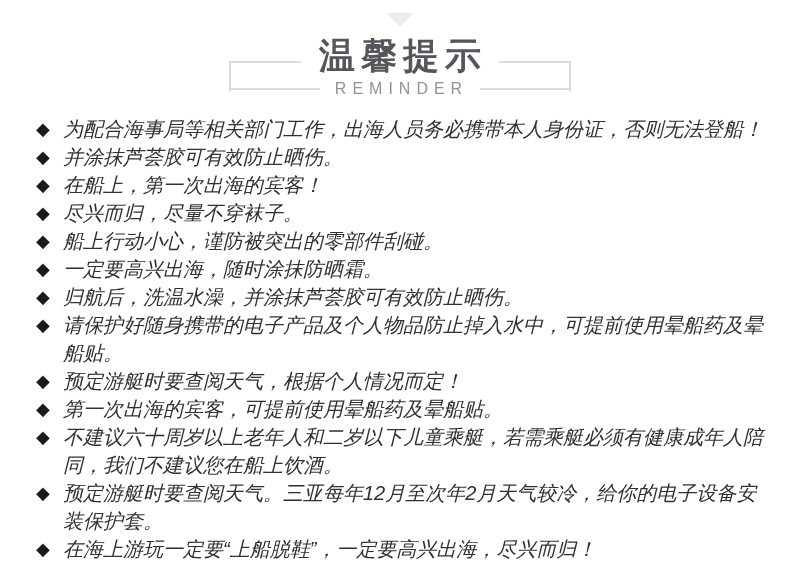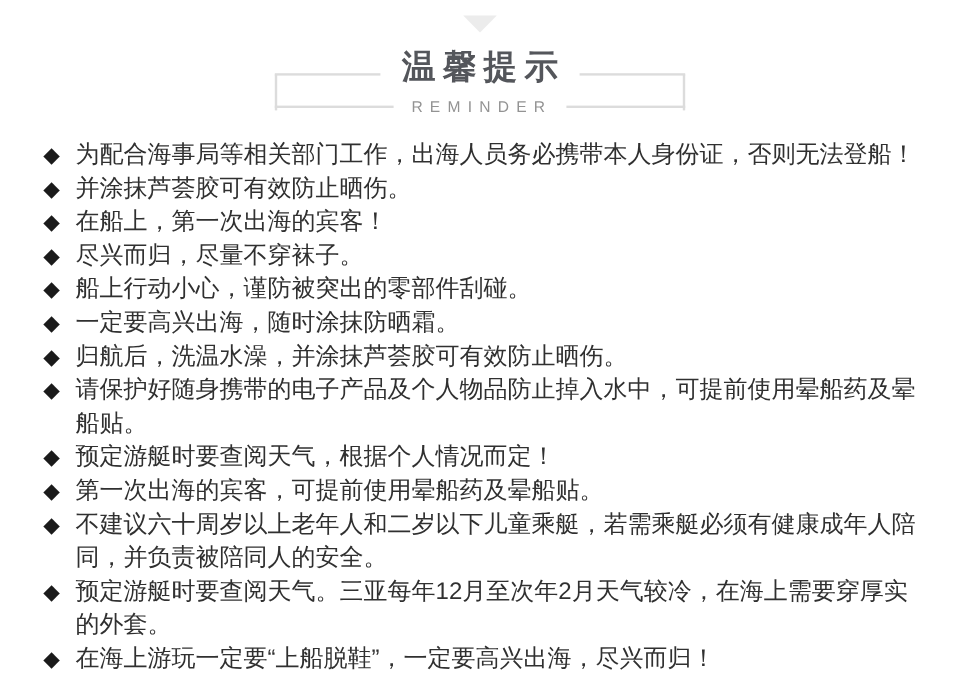--- a/index.html
+++ b/index.html
@@ -24,33 +24,33 @@
     width: 342px;
     margin: 14px auto 0;
   }
   .title-row { display: flex; align-items: center; }
   .title-row .hline {
     flex: 1; height: 2px; background: #dcdcdc;
     position: relative; top: 6px;
   }
   .page-title {
     margin: 0 12px;
-    font-size: 28px;
+    font-size: 36px;
     line-height: 30px;
     font-weight: bold;
     letter-spacing: 6px;
     text-indent: 6px;
     color: #54565b;
     white-space: nowrap;
   }
   .subtitle-row { display: flex; align-items: center; margin-top: 10px; }
   .subtitle-row .hline { flex: 1; height: 2px; background: #dcdcdc; }
   .subtitle {
     margin: 0 12px;
-    font-size: 13px;
+    font-size: 16px;
     line-height: 16px;
     letter-spacing: 6px;
     text-indent: 3px;
     color: #939393;
     white-space: nowrap;
   }
   .vline {
     position: absolute;
     top: 21px;
     width: 2px; height: 30px;
@@ -70,21 +70,21 @@
     font-size: 20px;
     line-height: 28px;
     color: #303030;
   }
   .tip .bullet {
     flex: 0 0 27px;
     font-size: 18px;
     line-height: 28px;
     color: #1a1a1a;
   }
-  .tip .tip-text { flex: 1; }
+  .tip .tip-text { flex: 1; font-style: italic; }
 </style>
 </head>
 <body>
 
 <div class="page">
 
   <div class="triangle"></div>
 
   <div class="title-wrap">
     <div class="vline left"></div>
@@ -149,26 +149,26 @@
       <span class="tip-text">预定游艇时要查阅天气，根据个人情况而定！</span>
     </li>
 
     <li class="tip">
       <span class="bullet">◆</span>
       <span class="tip-text">第一次出海的宾客，可提前使用晕船药及晕船贴。</span>
     </li>
 
     <li class="tip">
       <span class="bullet">◆</span>
-      <span class="tip-text">不建议六十周岁以上老年人和二岁以下儿童乘艇，若需乘艇必须有健康成年人陪同，并负责被陪同人的安全。</span>
+      <span class="tip-text">不建议六十周岁以上老年人和二岁以下儿童乘艇，若需乘艇必须有健康成年人陪同，我们不建议您在船上饮酒。</span>
     </li>
 
     <li class="tip">
       <span class="bullet">◆</span>
-      <span class="tip-text">预定游艇时要查阅天气。三亚每年12月至次年2月天气较冷，在海上需要穿厚实的外套。</span>
+      <span class="tip-text">预定游艇时要查阅天气。三亚每年12月至次年2月天气较冷，给你的电子设备安装保护套。</span>
     </li>
 
     <li class="tip">
       <span class="bullet">◆</span>
       <span class="tip-text">在海上游玩一定要“上船脱鞋”，一定要高兴出海，尽兴而归！</span>
     </li>
   </ul>
 
 </div>
 

